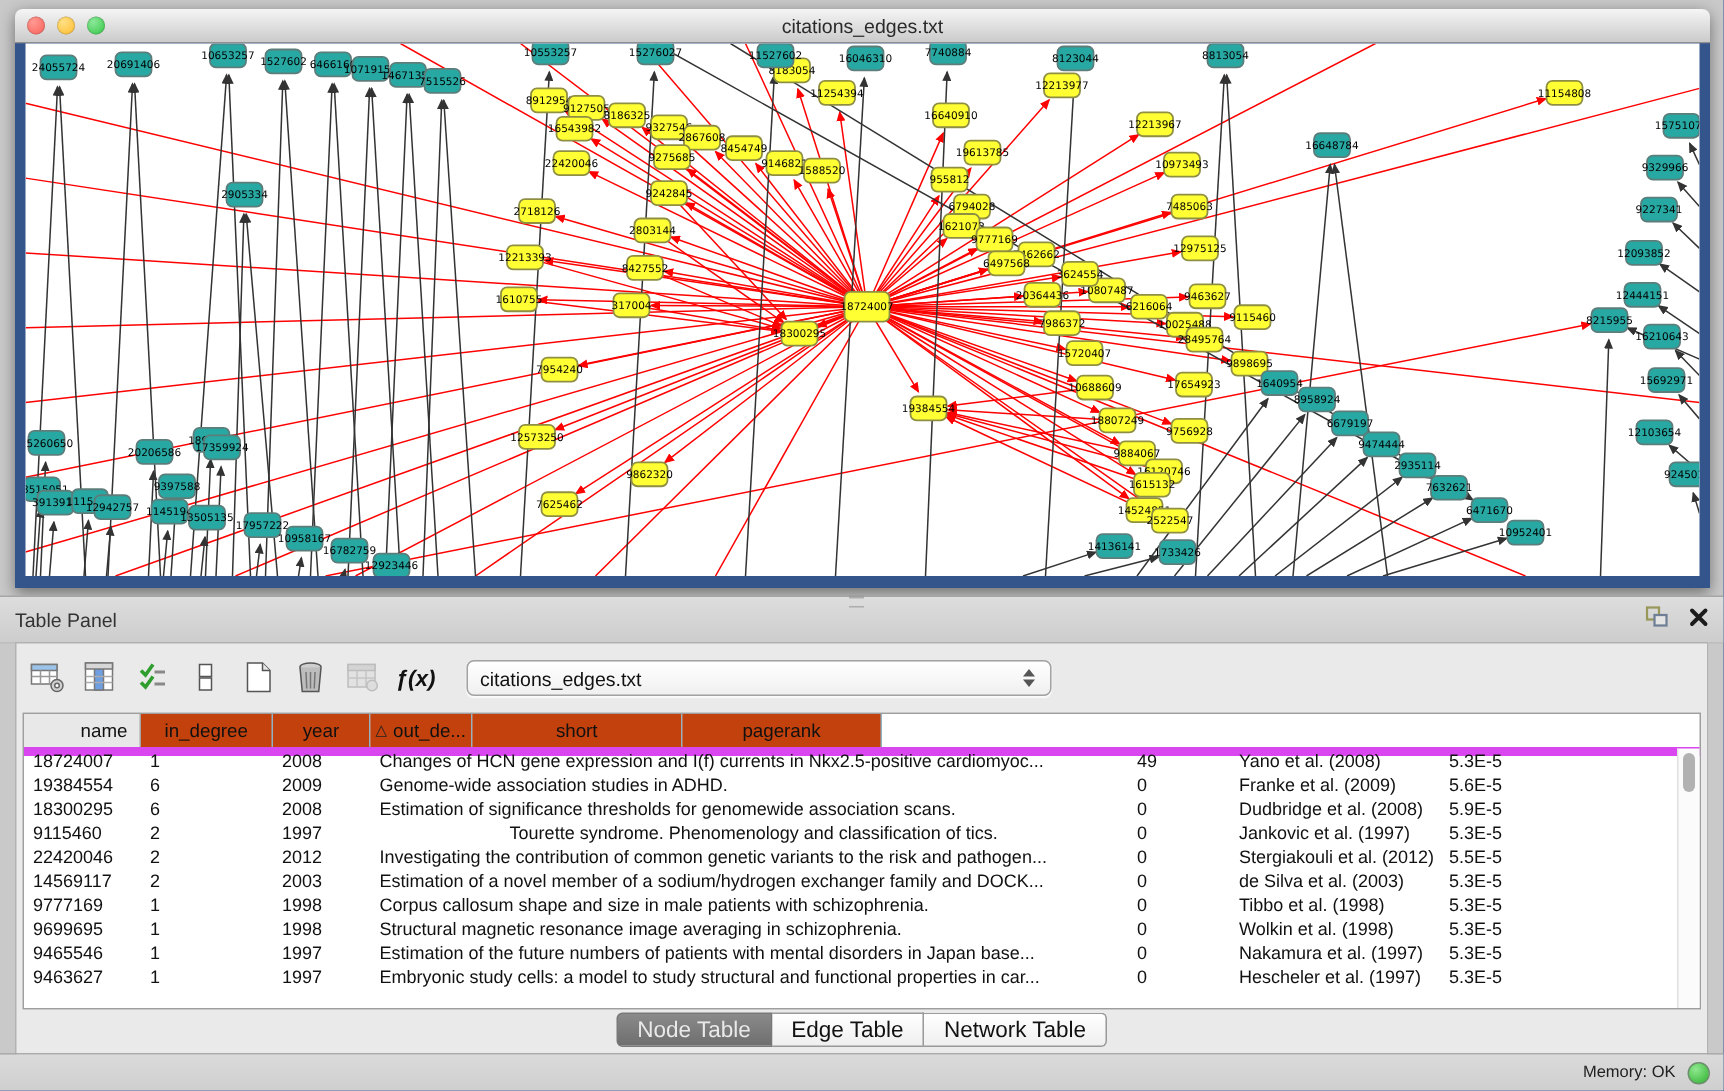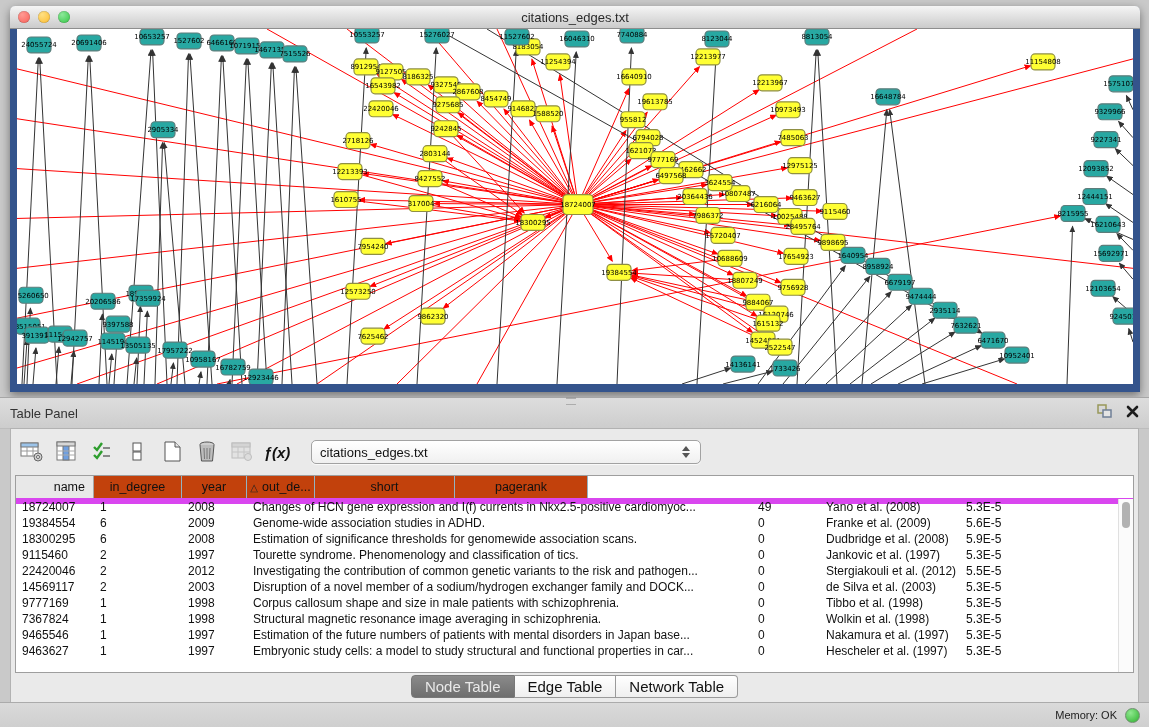--- a/index.html
+++ b/index.html
@@ -613,54 +613,54 @@
           <div class="td" style="width: 65px;">2008</div>
           <div class="td" style="width: 505px;">Estimation of significance thresholds for genomewide association scans.</div>
           <div class="td" style="width: 68px;">0</div>
           <div class="td" style="width: 140px;">Dudbridge et al. (2008)</div>
           <div class="td" style="width: 133px;">5.9E-5</div>
         </div>
         <div class="tr">
           <div class="td" style="width: 78px;">9115460</div>
           <div class="td" style="width: 88px;">2</div>
           <div class="td" style="width: 65px;">1997</div>
-          <div class="td" style="width: 505px;">Tourette syndrome. Phenomenology and classification of tics.</div>
+          <div class="td" style="width: 505px; text-align: center;">Tourette syndrome. Phenomenology and classification of tics.</div>
           <div class="td" style="width: 68px;">0</div>
           <div class="td" style="width: 140px;">Jankovic et al. (1997)</div>
           <div class="td" style="width: 133px;">5.3E-5</div>
         </div>
         <div class="tr">
           <div class="td" style="width: 78px;">22420046</div>
           <div class="td" style="width: 88px;">2</div>
           <div class="td" style="width: 65px;">2012</div>
           <div class="td" style="width: 505px;">Investigating the contribution of common genetic variants to the risk and pathogen...</div>
           <div class="td" style="width: 68px;">0</div>
           <div class="td" style="width: 140px;">Stergiakouli et al. (2012)</div>
           <div class="td" style="width: 133px;">5.5E-5</div>
         </div>
         <div class="tr">
           <div class="td" style="width: 78px;">14569117</div>
           <div class="td" style="width: 88px;">2</div>
           <div class="td" style="width: 65px;">2003</div>
-          <div class="td" style="width: 505px;">Disruption of a novel member of a sodium/hydrogen exchanger family and DOCK...</div>
+          <div class="td" style="width: 505px;">Estimation of a novel member of a sodium/hydrogen exchanger family and DOCK...</div>
           <div class="td" style="width: 68px;">0</div>
           <div class="td" style="width: 140px;">de Silva et al. (2003)</div>
           <div class="td" style="width: 133px;">5.3E-5</div>
         </div>
         <div class="tr">
           <div class="td" style="width: 78px;">9777169</div>
           <div class="td" style="width: 88px;">1</div>
           <div class="td" style="width: 65px;">1998</div>
           <div class="td" style="width: 505px;">Corpus callosum shape and size in male patients with schizophrenia.</div>
           <div class="td" style="width: 68px;">0</div>
           <div class="td" style="width: 140px;">Tibbo et al. (1998)</div>
           <div class="td" style="width: 133px;">5.3E-5</div>
         </div>
         <div class="tr">
-          <div class="td" style="width: 78px;">7367824</div>
+          <div class="td" style="width: 78px;">9699695</div>
           <div class="td" style="width: 88px;">1</div>
           <div class="td" style="width: 65px;">1998</div>
           <div class="td" style="width: 505px;">Structural magnetic resonance image averaging in schizophrenia.</div>
           <div class="td" style="width: 68px;">0</div>
           <div class="td" style="width: 140px;">Wolkin et al. (1998)</div>
           <div class="td" style="width: 133px;">5.3E-5</div>
         </div>
         <div class="tr">
           <div class="td" style="width: 78px;">9465546</div>
           <div class="td" style="width: 88px;">1</div>

